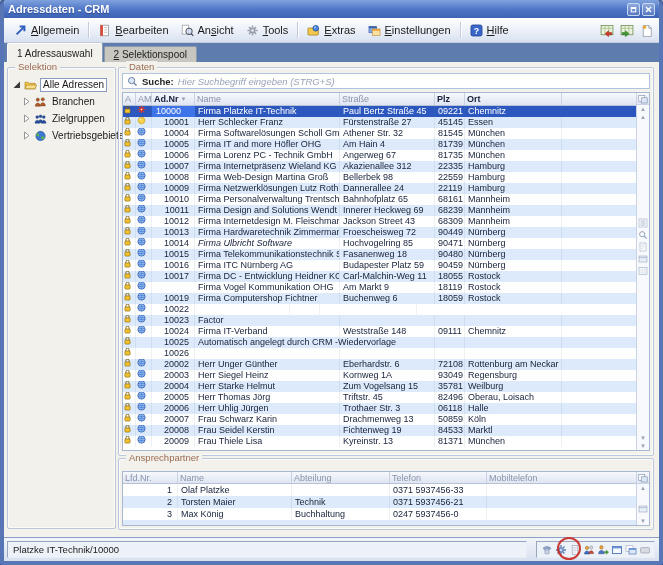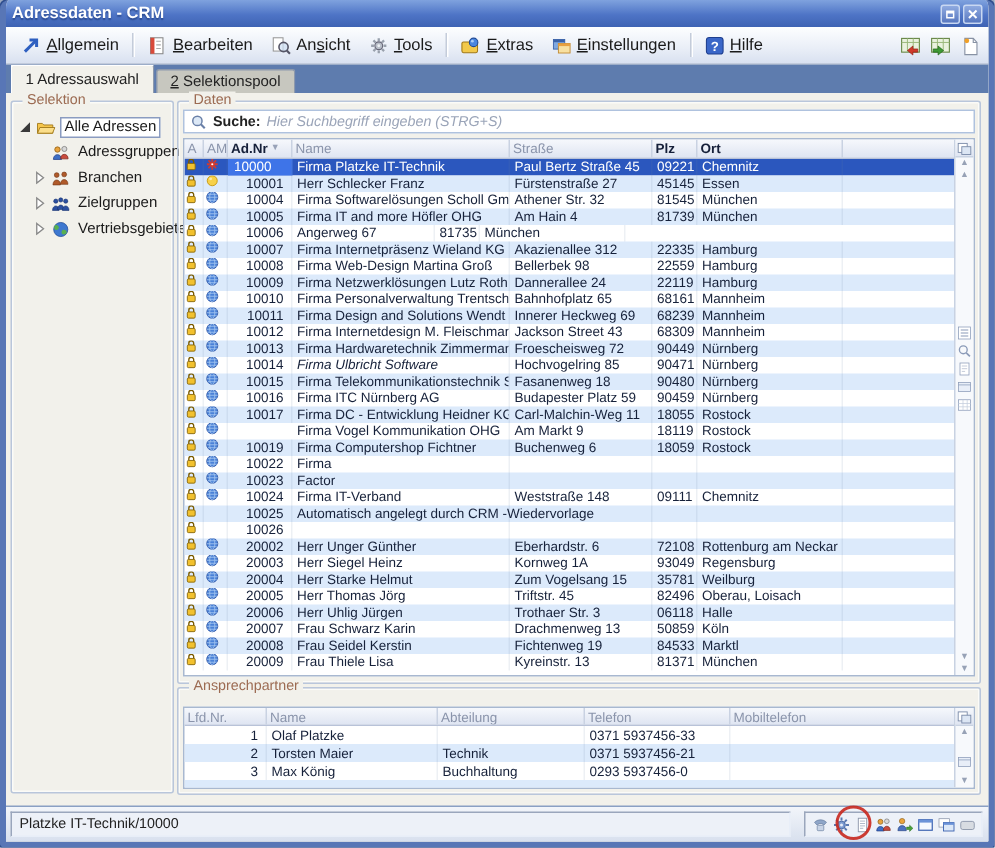--- a/index.html
+++ b/index.html
@@ -228,30 +228,20 @@
                   <polygon points="8,1.5 8,8 1.5,8" fill="#3A3A3A"></polygon>
                 </svg>
               </span>
               <span class="tic"><svg viewBox="0 0 13 11">
                   <path d="M1 2.8h3.2l1 1h6v5.5H1z" fill="#F6C64B" stroke="#A07818" stroke-width="0.6"></path>
                   <path d="M1 9.3l1.6-3.8H12.6L11 9.3z" fill="#FBDE8A" stroke="#A07818" stroke-width="0.6"></path>
                 </svg></span>
               <span class="tlabel selnode">Alle Adressen</span>
             </div>
             <div class="trow indent1">
-              <span class="texp"></span>
-              <span class="tic"><svg viewBox="0 0 13 11">
-                  <circle cx="4.3" cy="3.2" r="1.8" fill="#E8A33D" stroke="#8A5A10" stroke-width="0.5"></circle>
-                  <path d="M1.6 9.8c0-2.2 1.3-3.2 2.7-3.2s2.7 1 2.7 3.2z" fill="#3E6FC4" stroke="#1F3C88" stroke-width="0.5"></path>
-                  <circle cx="8.9" cy="2.8" r="1.7" fill="#D8D8D8" stroke="#777" stroke-width="0.5"></circle>
-                  <path d="M6.4 9.4c0-2 1.2-3 2.5-3s2.5 1 2.5 3z" fill="#C94A3C" stroke="#7E2A20" stroke-width="0.5"></path>
-                </svg></span>
-              <span class="tlabel">Adressgruppen</span>
-            </div>
-            <div class="trow indent1">
               <span class="texp">
                 <svg viewBox="0 0 9 9">
                   <polygon points="2.5,1 7,4.5 2.5,8" fill="#FFF" stroke="#8A8A8A" stroke-width="0.9"></polygon>
                 </svg>
               </span>
               <span class="tic"><svg viewBox="0 0 13 11">
                   <g fill="#B05A2A" stroke="#6E3310" stroke-width="0.4">
                     <circle cx="3.8" cy="3.2" r="1.6"></circle>
                     <circle cx="8.8" cy="2.8" r="1.6"></circle>
                     <path d="M1.3 9.8c0-2.2 1.2-3.3 2.5-3.3s2.5 1.1 2.5 3.3z"></path>
@@ -425,20 +415,21 @@
                       </svg></span>
                   </span>
                   <span class="gc iccell" style="flex: 0 0 16px; width: 16px;">
                     <span class="mic"><svg viewBox="0 0 10 10">
                         <circle cx="5" cy="5" r="4.1" fill="#4A82D8" stroke="#2A4F9E" stroke-width="0.6"></circle>
                         <ellipse cx="5" cy="5" rx="1.9" ry="4.1" fill="none" stroke="#A8C8F0" stroke-width="0.6"></ellipse>
                         <path d="M1 5h8M1.7 2.8h6.6M1.7 7.2h6.6" stroke="#A8C8F0" stroke-width="0.6" fill="none"></path>
                       </svg></span>
                   </span>
                   <span class="gc num c-adnr" style="flex: 0 0 43px; width: 43px;">10006</span>
+                  <span class="gc " style="flex: 0 0 145px; width: 145px;">Firma Lorenz PC - Technik GmbH</span>
                   <span class="gc " style="flex: 0 0 95px; width: 95px;">Angerweg 67</span>
                   <span class="gc " style="flex: 0 0 30px; width: 30px;">81735</span>
                   <span class="gc " style="flex: 0 0 97px; width: 97px;">München</span>
                   <span class="gc" style="flex: 1 1 auto; border-right: none;"></span>
                 </div>
                 <div class="grow alt">
                   <span class="gc iccell" style="flex: 0 0 13px; width: 13px;">
                     <span class="mic"><svg viewBox="0 0 10 10">
                         <path d="M3.2 4.6V3.1a1.8 1.8 0 0 1 3.6 0v1.5" fill="none" stroke="#7A5B00" stroke-width="1"></path>
                         <rect x="2.1" y="4.4" width="5.8" height="4.6" rx="0.9" fill="#F2C12E" stroke="#8A6A10" stroke-width="0.7"></rect>
@@ -718,21 +709,20 @@
                       </svg></span>
                   </span>
                   <span class="gc iccell" style="flex: 0 0 16px; width: 16px;">
                     <span class="mic"><svg viewBox="0 0 10 10">
                         <circle cx="5" cy="5" r="4.1" fill="#4A82D8" stroke="#2A4F9E" stroke-width="0.6"></circle>
                         <ellipse cx="5" cy="5" rx="1.9" ry="4.1" fill="none" stroke="#A8C8F0" stroke-width="0.6"></ellipse>
                         <path d="M1 5h8M1.7 2.8h6.6M1.7 7.2h6.6" stroke="#A8C8F0" stroke-width="0.6" fill="none"></path>
                       </svg></span>
                   </span>
                   <span class="gc num c-adnr" style="flex: 0 0 43px; width: 43px;">10022</span>
-                  <span class="gc " style="flex: 0 0 145px; width: 145px;">Firma</span>
                   <span class="gc " style="flex: 0 0 95px; width: 95px;"></span>
                   <span class="gc " style="flex: 0 0 30px; width: 30px;"></span>
                   <span class="gc " style="flex: 0 0 97px; width: 97px;"></span>
                   <span class="gc" style="flex: 1 1 auto; border-right: none;"></span>
                 </div>
                 <div class="grow alt">
                   <span class="gc iccell" style="flex: 0 0 13px; width: 13px;">
                     <span class="mic"><svg viewBox="0 0 10 10">
                         <path d="M3.2 4.6V3.1a1.8 1.8 0 0 1 3.6 0v1.5" fill="none" stroke="#7A5B00" stroke-width="1"></path>
                         <rect x="2.1" y="4.4" width="5.8" height="4.6" rx="0.9" fill="#F2C12E" stroke="#8A6A10" stroke-width="0.7"></rect>
@@ -1043,21 +1033,21 @@
                   <span class="gc num" style="flex: 0 0 55px; width: 55px;">2</span>
                   <span class="gc " style="flex: 0 0 114px; width: 114px;">Torsten Maier</span>
                   <span class="gc " style="flex: 0 0 98px; width: 98px;">Technik</span>
                   <span class="gc " style="flex: 0 0 97px; width: 97px;">0371 5937456-21</span>
                   <span class="gc " style="flex: 0 0 154px; width: 154px;"></span>
                 </div>
                 <div class="aprow">
                   <span class="gc num" style="flex: 0 0 55px; width: 55px;">3</span>
                   <span class="gc " style="flex: 0 0 114px; width: 114px;">Max König</span>
                   <span class="gc " style="flex: 0 0 98px; width: 98px;">Buchhaltung</span>
-                  <span class="gc " style="flex: 0 0 97px; width: 97px;">0293 5937456-0</span>
+                  <span class="gc " style="flex: 0 0 97px; width: 97px;">0247 5937456-0</span>
                   <span class="gc " style="flex: 0 0 154px; width: 154px;"></span>
                 </div>
                 <div class="aprow alt" style="height: 10px;"></div>
               </div>
           </div>
           <div class="rail" id="apRail">
               <span class="chooser">
                 <svg viewBox="0 0 10 10">
                   <rect x="0.8" y="1.6" width="6" height="6" fill="#FFF" stroke="#7A8AA8" stroke-width="0.6"></rect>
                   <rect x="3.2" y="3.8" width="6" height="5.2" fill="#DCE6F4" stroke="#7A8AA8" stroke-width="0.6"></rect>

